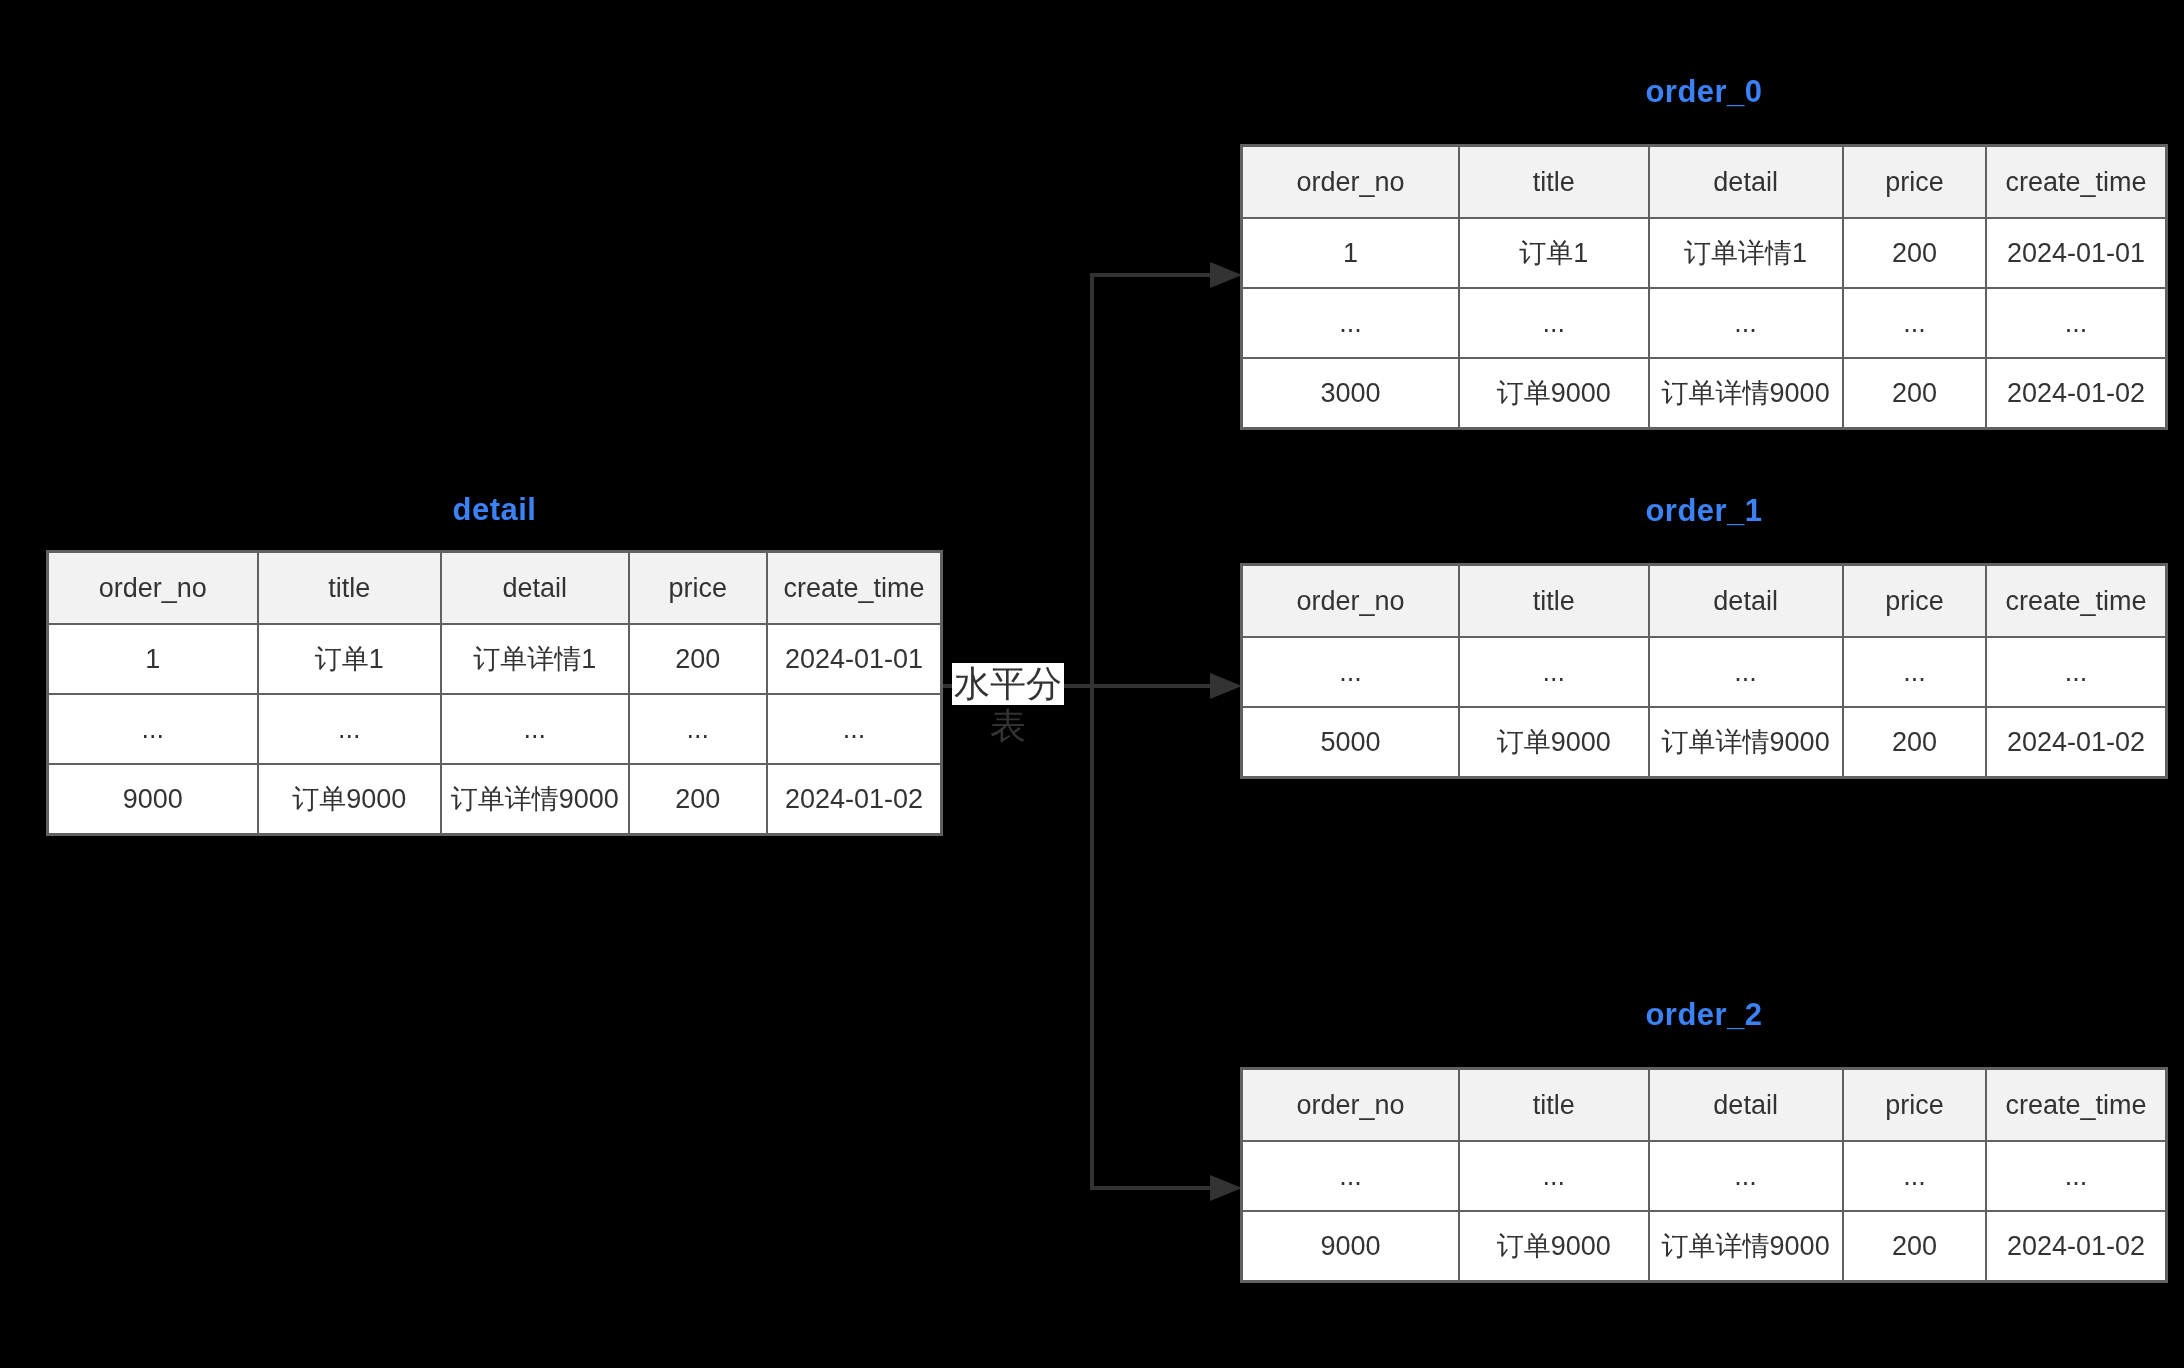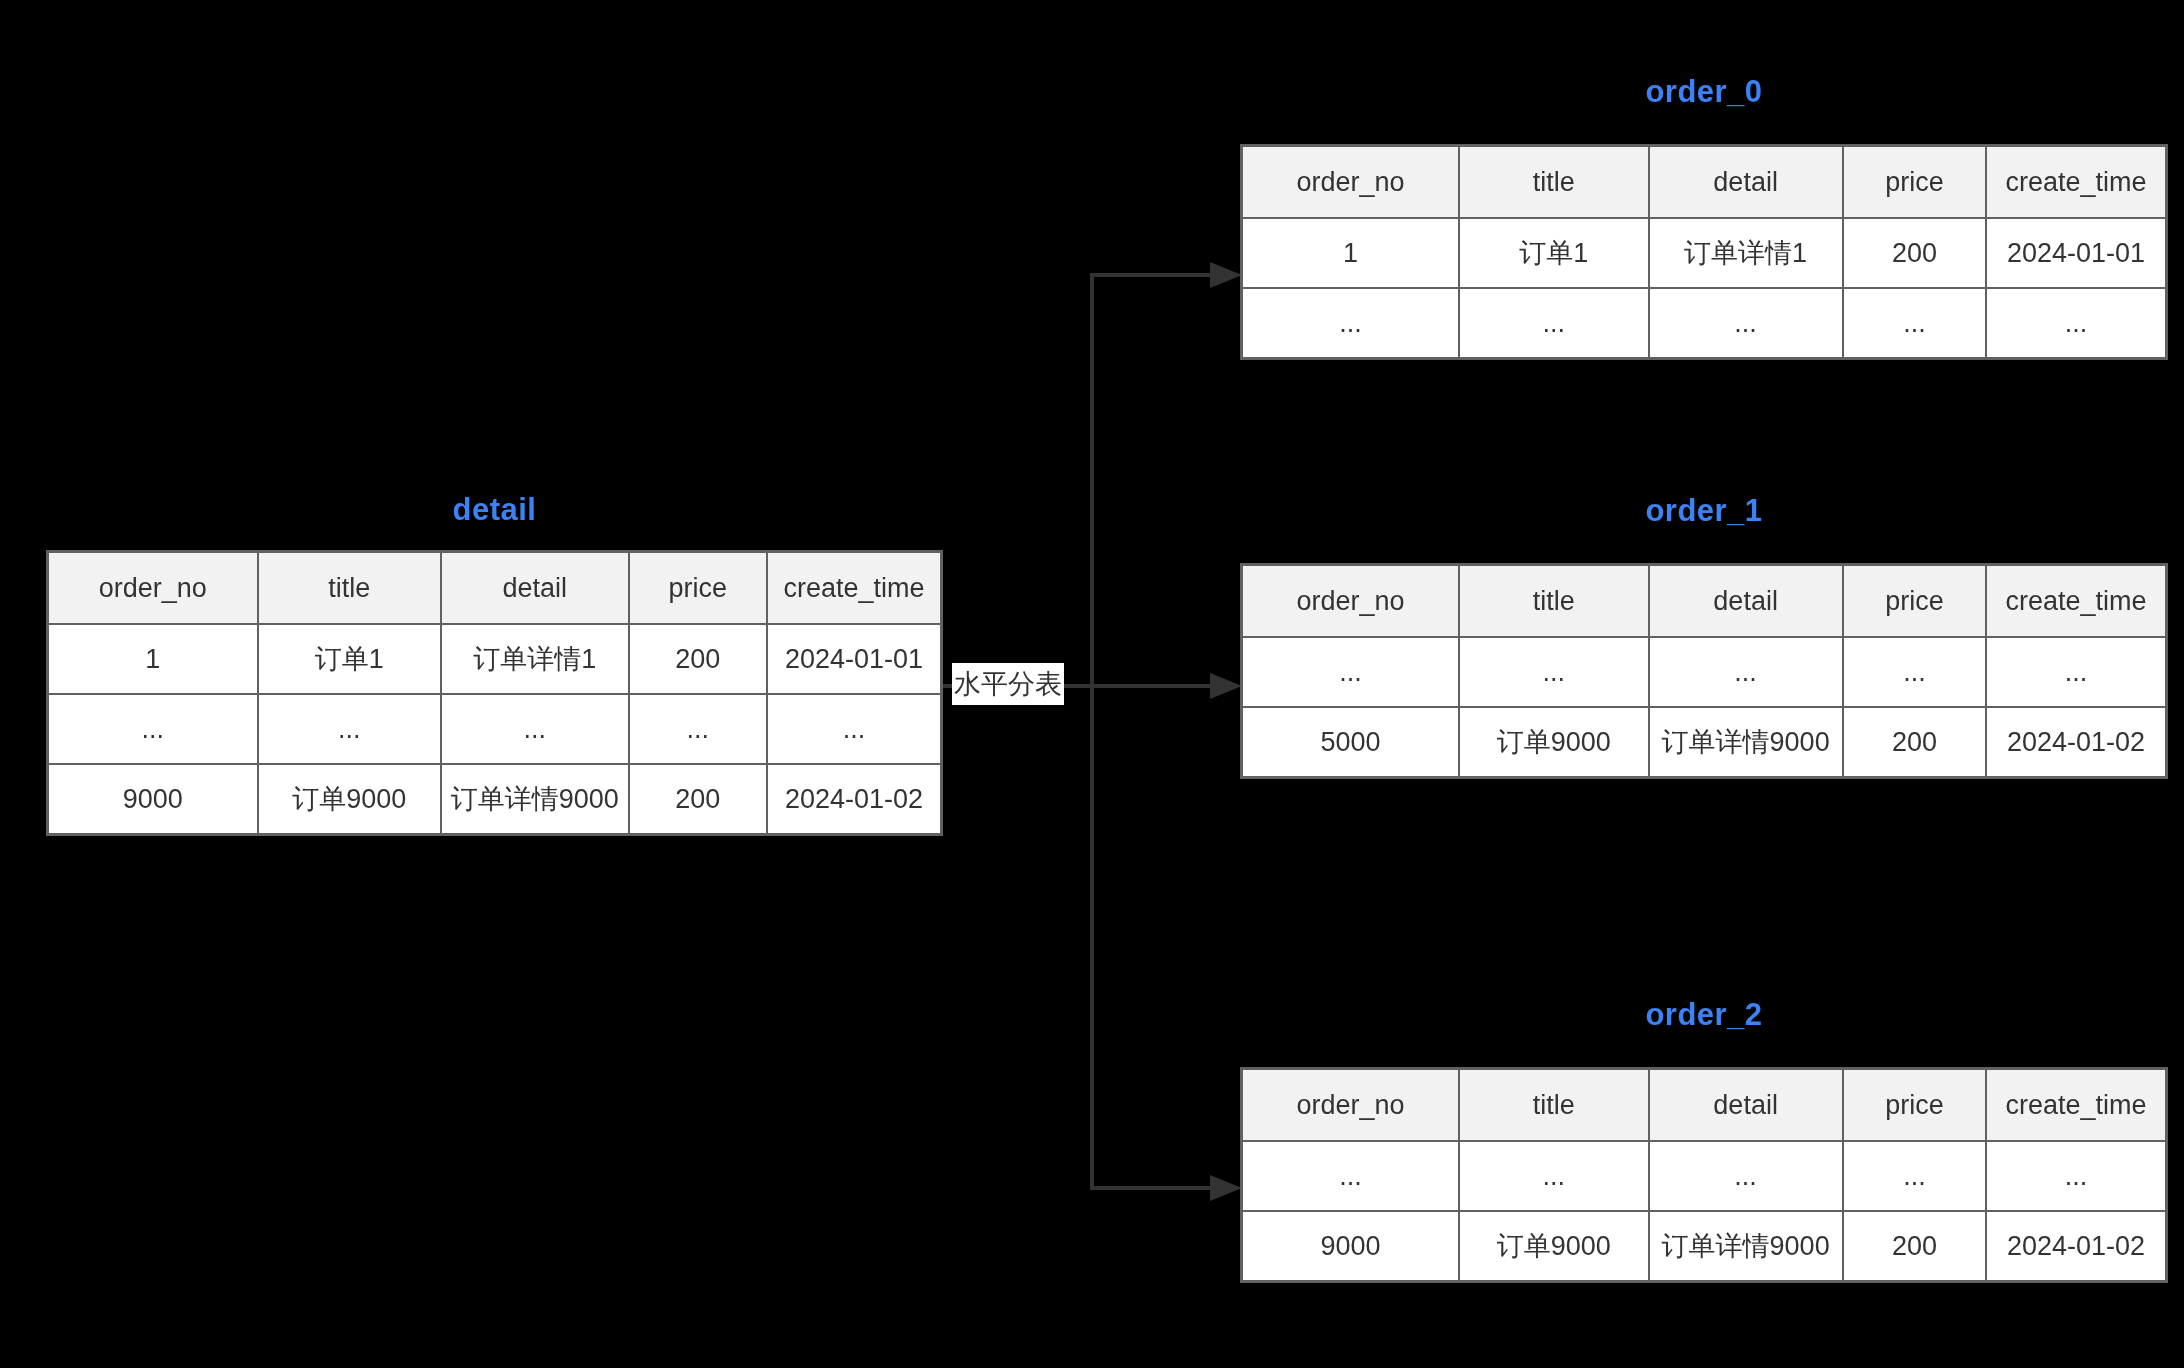--- a/index.html
+++ b/index.html
@@ -28,21 +28,21 @@
   table.data td{height:68px;background:#ffffff;}
   col.c-order-no{width:23.5%;}
   col.c-title{width:20.5%;}
   col.c-detail{width:21%;}
   col.c-price{width:15.5%;}
   col.c-create-time{width:19.5%;}
   #arrow-layer{position:absolute;left:0;top:0;pointer-events:none;}
   .edge-label{
     position:absolute;left:952px;top:663px;width:112px;height:42px;
     line-height:42px;text-align:center;
-    background:#ffffff;color:#333333;font-size:27px;
+    background:#ffffff;color:#333333;font-size:36px;
   }
 </style>
 </head>
 <body>
 
 <svg id="arrow-layer" width="2184" height="1368" viewBox="0 0 2184 1368">
   <polyline points="1214,275 1092,275 1092,1188 1214,1188" fill="none" stroke="#333333" stroke-width="4"></polyline>
   <line x1="943" y1="686" x2="1214" y2="686" stroke="#333333" stroke-width="4"></line>
   <polygon points="1242,275 1210,262 1210,288" fill="#333333"></polygon>
   <polygon points="1242,686 1210,673 1210,699" fill="#333333"></polygon>
@@ -121,20 +121,27 @@
         <td>200</td>
         <td>2024-01-01</td>
       </tr>
       <tr>
         <td>...</td>
         <td>...</td>
         <td>...</td>
         <td>...</td>
         <td>...</td>
       </tr>
+      <tr>
+        <td>3000</td>
+        <td>订单9000</td>
+        <td>订单详情9000</td>
+        <td>200</td>
+        <td>2024-01-02</td>
+      </tr>
     </tbody>
   </table>
 </div>
 
 <div class="tbl-title" style="left:1240px;top:489px;width:928px;">order_1</div>
 <div class="tbl-wrap" style="left:1240px;top:553px;width:928px;">
   <table class="data">
     <colgroup>
         <col class="c-order-no">
         <col class="c-title">

